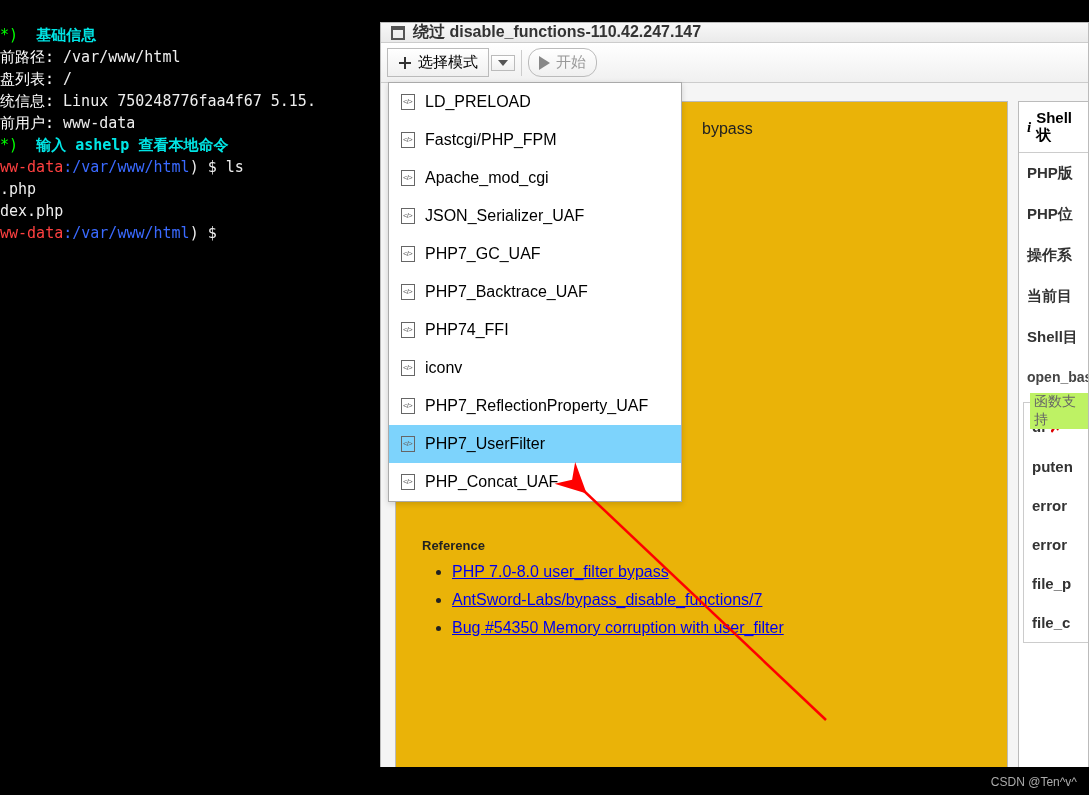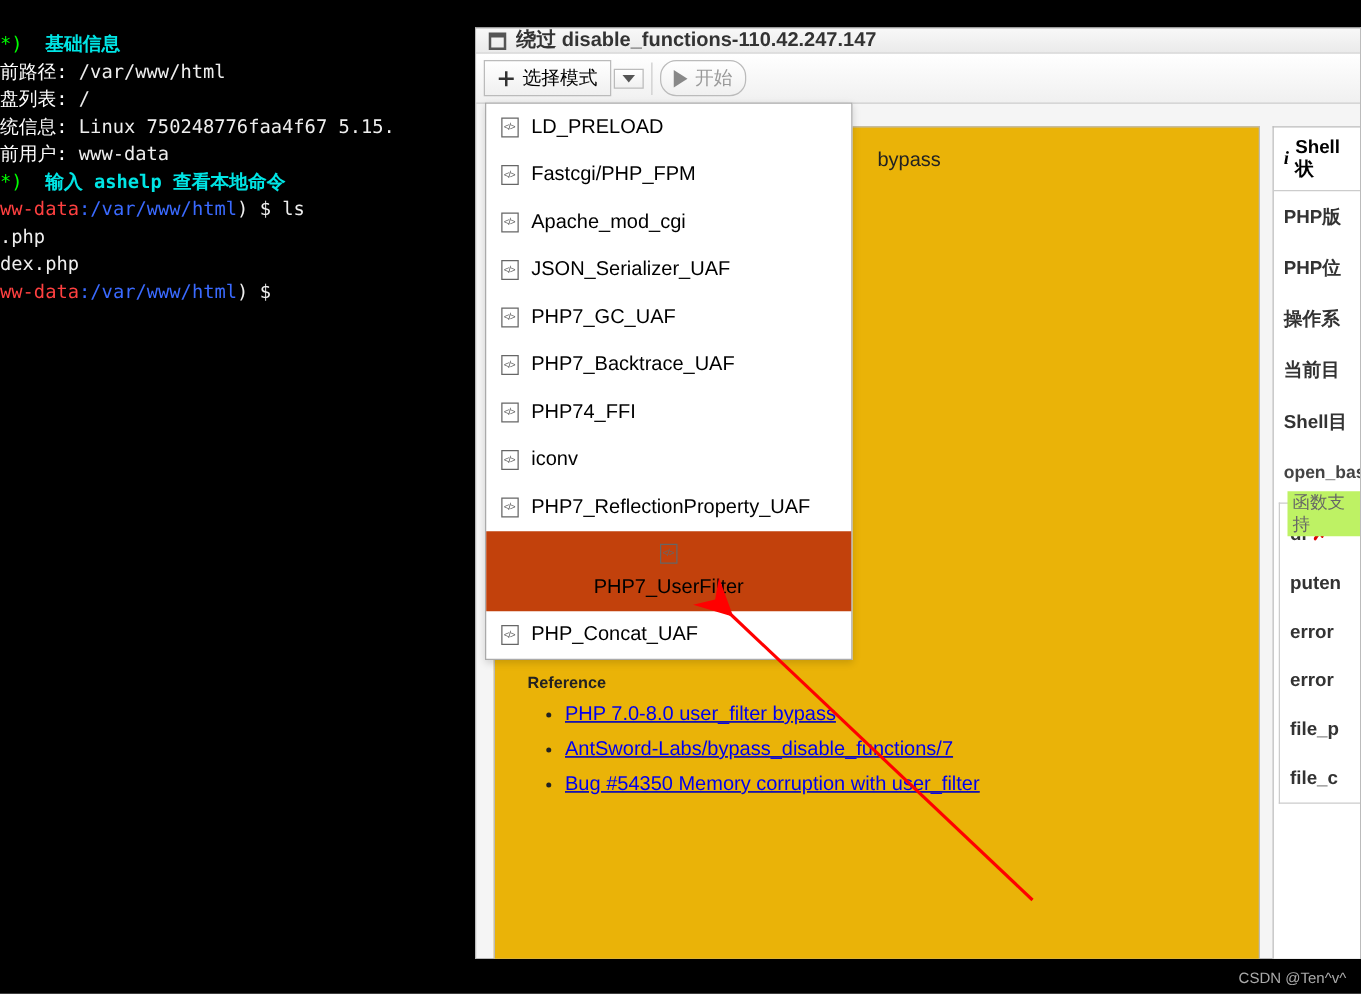--- a/index.html
+++ b/index.html
@@ -109,21 +109,21 @@
   padding: 18px 26px;
   font-size: 16px;
   color: #222;
 }
 .content .partial {
   position: relative;
   left: 280px;
   color: #222;
 }
 .content h2 { font-size: 13px; font-weight: bold; margin-bottom: 2px; }
-.content ul { margin-left: 30px; text-decoration: underline; }
+.content ul { margin-left: 30px; }
 .content li { margin: 10px 0; font-size: 16px; color:#222;}
 .content a { color: #0000ee; text-decoration: underline; }
 .h-ref { margin-top: 400px; }
 
 .dropdown {
   position: absolute;
   left: 1px; top: 34px;
   width: 294px;
   background: #fff;
   border: 1px solid #aaa;
@@ -131,21 +131,21 @@
   z-index: 20;
 }
 .dd-item {
   padding: 10px 12px;
   display: flex;
   align-items: center;
   gap: 10px;
   font-size: 16px;
   cursor: pointer;
 }
-.dd-item.sel { background: #c2410c; flex-direction: column; }
+.dd-item.sel { background: #7dd3fc; }
 .file-icon {
   width: 14px; height: 16px;
   border: 1.5px solid #666;
   position: relative;
   flex-shrink: 0;
 }
 .file-icon::after{
   content:'</>';
   position:absolute;
   font-size:8px;

